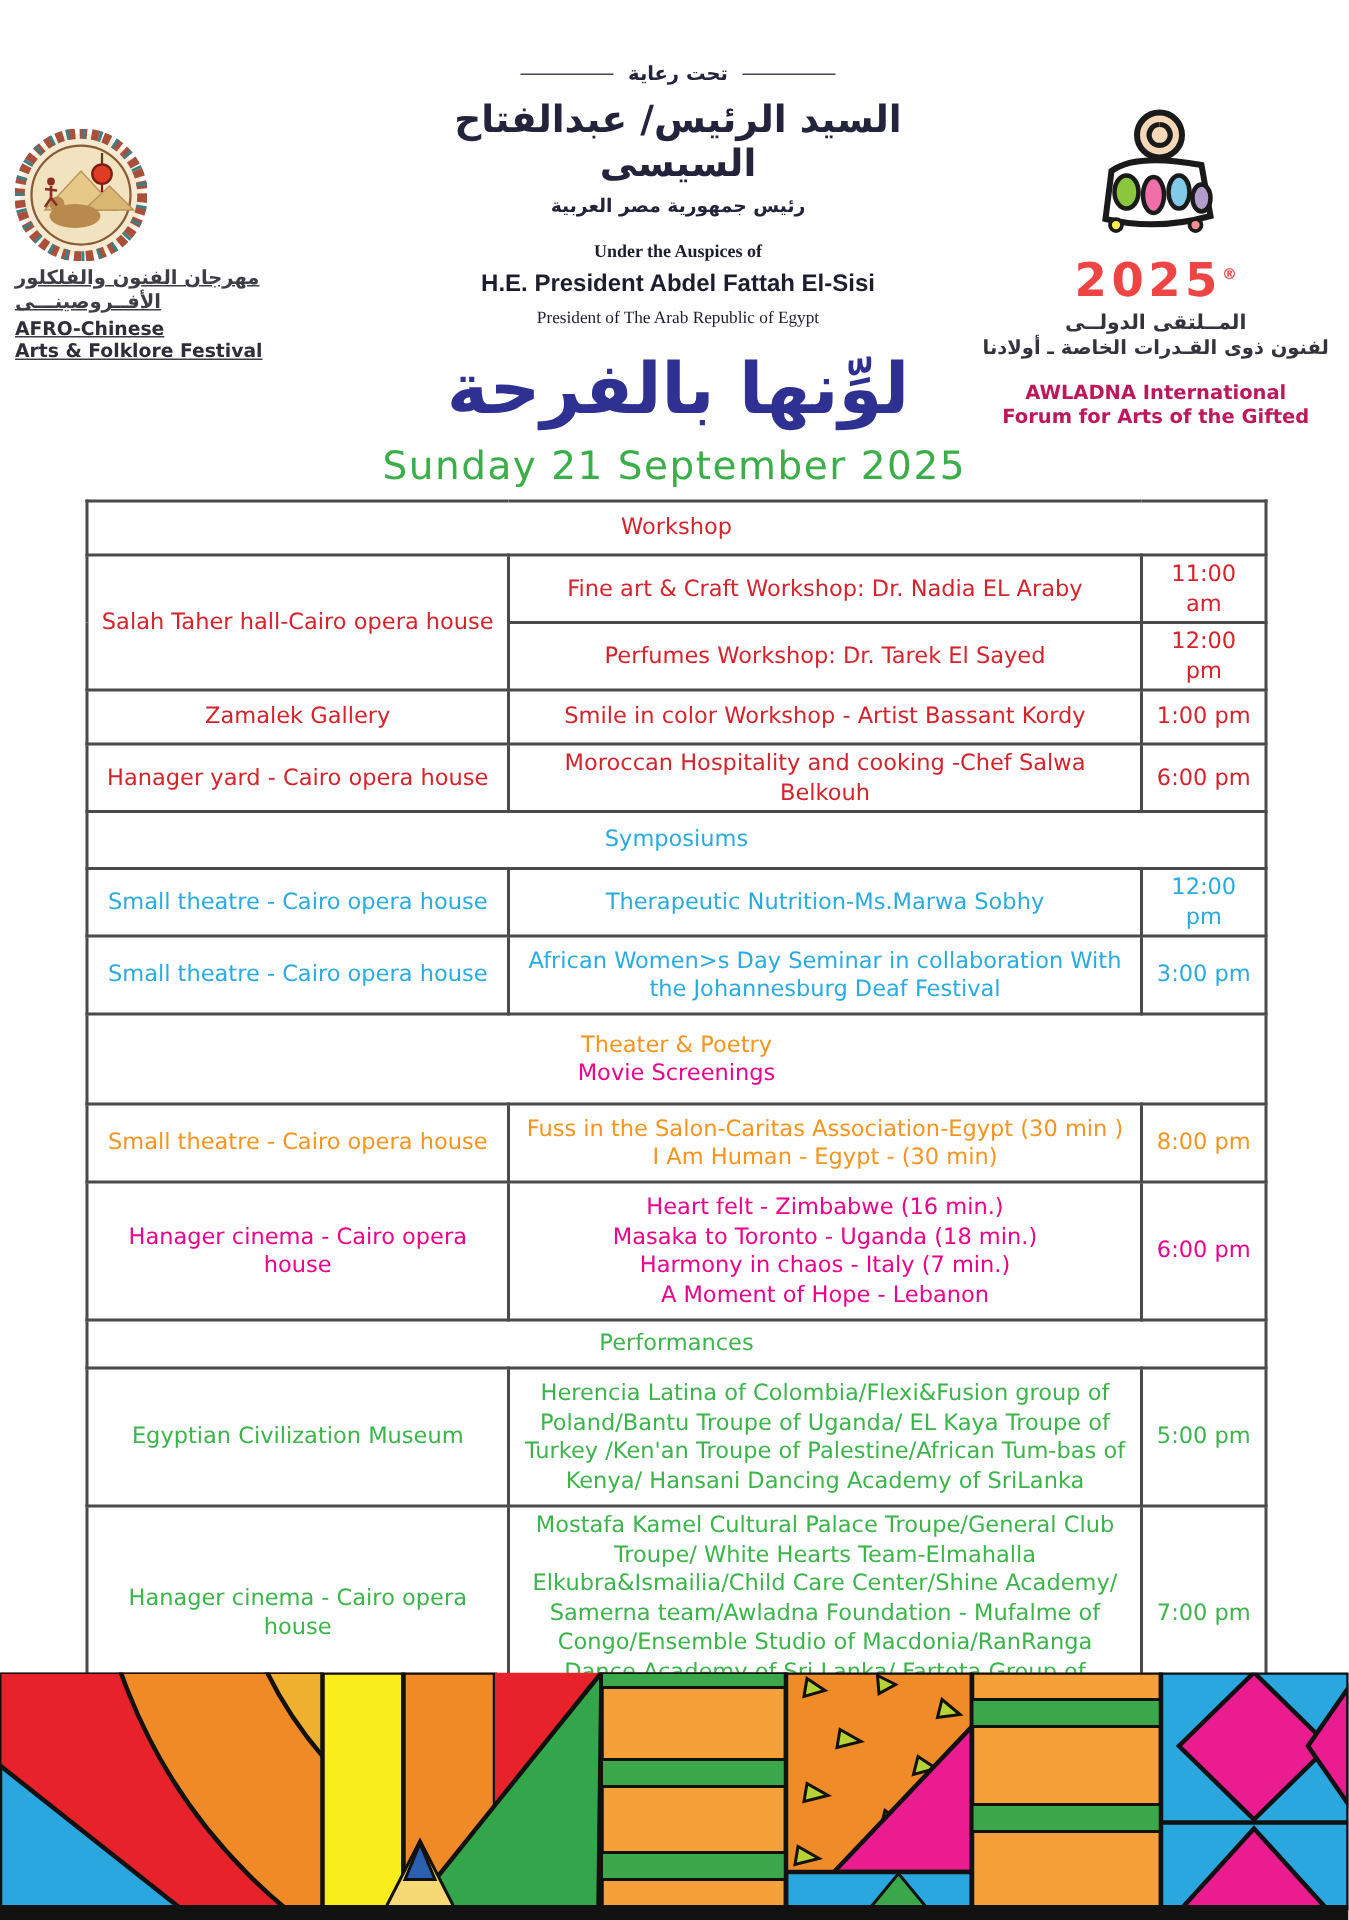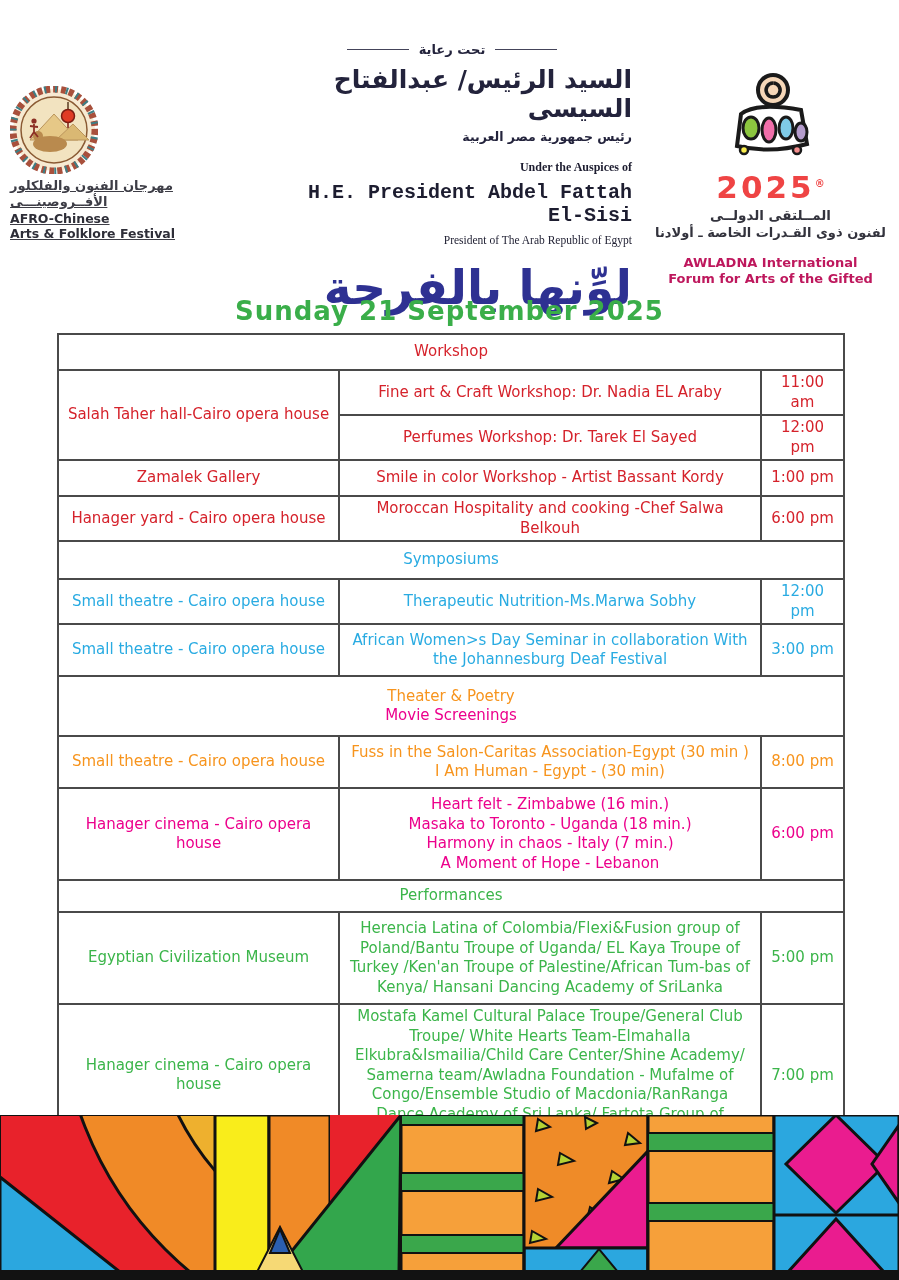--- a/index.html
+++ b/index.html
@@ -5,39 +5,39 @@
   html,body{margin:0;padding:0;}
   body{width:899px;height:1280px;background:#ffffff;position:relative;overflow:hidden;
        font-family:"DejaVu Sans", sans-serif;}
   .page{position:absolute;inset:0;background:#fff;}
 
   
   .hdr{position:absolute;top:0;left:0;width:899px;height:292px;}
   .logo-left{position:absolute;left:10px;top:86px;width:205px;text-align:left;color:#3d3d46;text-decoration:underline;}
   .logo-left .ar{font-size:13px;font-weight:bold;line-height:1.25;}
   .logo-left .en{font-size:12.5px;font-weight:bold;color:#2e2e38;line-height:1.2;}
-  .hdr-center{position:absolute;left:272px;top:42px;width:360px;text-align:right;color:#23233c;}
+  .hdr-center{position:absolute;left:272px;top:42px;width:360px;text-align:center;color:#23233c;}
   .patronage{display:flex;align-items:center;justify-content:center;gap:10px;font-size:13px;font-weight:bold;}
   .patronage .rule{height:1px;background:#44445a;width:62px;}
   .callig{font-size:25px;font-weight:bold;margin-top:8px;font-family:"DejaVu Sans",sans-serif;}
   .pres-ar{font-size:12.5px;font-weight:bold;margin-top:6px;}
   .auspices{font-family:"Liberation Serif",serif;font-weight:bold;font-size:12px;margin-top:16px;color:#1d1d30;}
-  .pres-en{font-family:Liberation Mono, monospace;font-weight:bold;font-size:20px;margin-top:6px;color:#1d1d30;}
+  .pres-en{font-family:Liberation Sans, sans-serif;font-weight:bold;font-size:16px;margin-top:6px;color:#1d1d30;}
   .pres-title-en{font-family:"Liberation Serif",serif;font-weight:normal;font-size:11.5px;margin-top:7px;color:#1d1d30;}
   .slogan{font-size:47px;font-weight:bold;color:#2e3192;margin-top:14px;letter-spacing:1px;}
   .logo-right{position:absolute;left:648px;top:70px;width:245px;text-align:center;color:#20202c;}
   .logo-right .year{font-size:31px;font-weight:900;letter-spacing:3px;color:#ef4444;line-height:1;margin-top:2px;}
   .logo-right .year sup{font-size:10px;letter-spacing:0;}
   .logo-right .ar1{font-size:13.5px;font-weight:bold;margin-top:4px;color:#33333d;}
   .logo-right .ar2{font-size:13px;font-weight:bold;margin-top:2px;color:#33333d;}
   .logo-right .en{font-size:13px;font-weight:bold;margin-top:15px;color:#be185d;line-height:1.25;}
 
   
   .date-title{position:absolute;top:296px;left:0;width:899px;text-align:center;margin:0;
-      font-size:26px;font-weight:bold;color:#3aae49;letter-spacing:1px;}
+      font-size:26px;font-weight:normal;color:#3aae49;letter-spacing:1px;}
   table.sched{position:absolute;top:333px;left:57px;width:786px;border-collapse:collapse;table-layout:fixed;}
   table.sched td{border:2px solid #4a4a4a;text-align:center;vertical-align:middle;
       font-size:15px;font-weight:500;padding:2px 6px;background:#fff;line-height:1.3;}
   td.sec{font-size:21px;font-weight:bold;padding:3px 0;}
   .pre{white-space:pre-line;}
   .c-red{color:#d5222b;}
   .c-cyan{color:#29abe2;}
   .c-orange{color:#f7941d;}
   .c-magenta{color:#ec008c;}
   .c-green{color:#3bb54a;}

